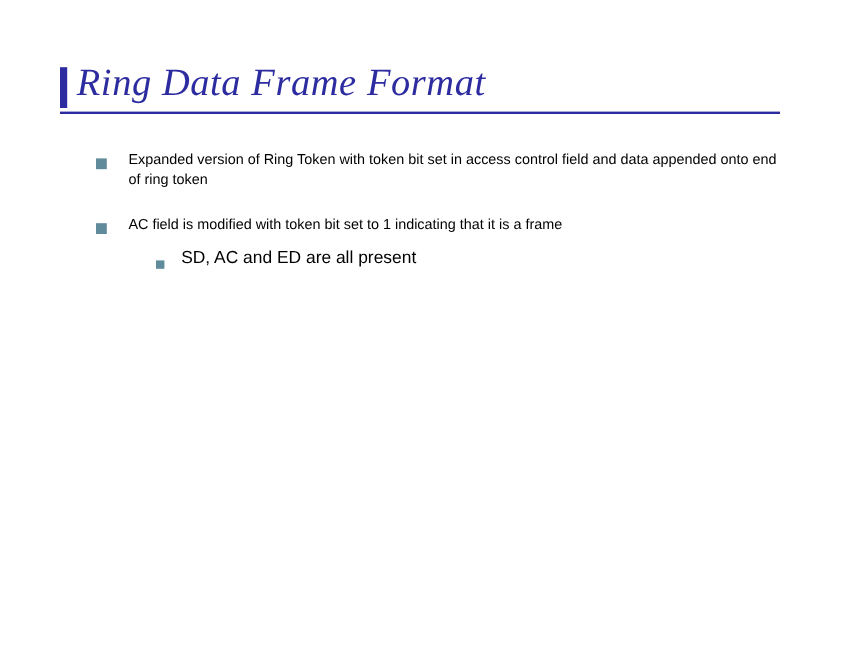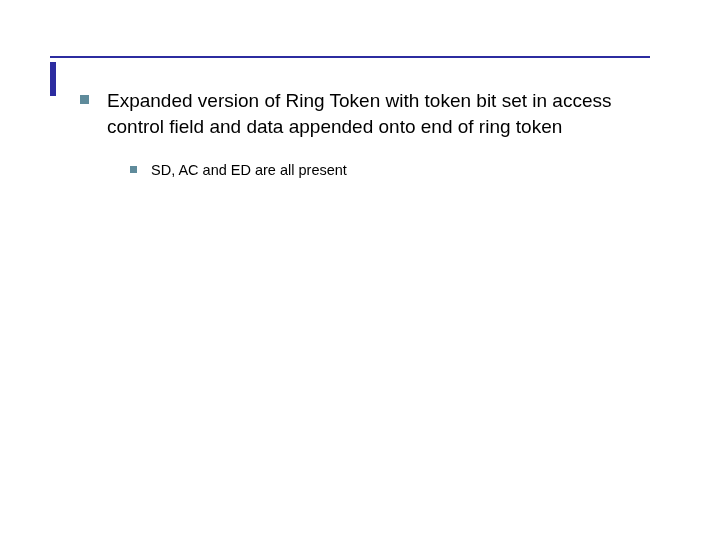--- a/index.html
+++ b/index.html
@@ -56,27 +56,27 @@
     }
     .bullet-icon {
       width: 9px;
       height: 9px;
       background: #5f8b9b;
       margin-top: 7px;
       margin-right: 18px;
       flex-shrink: 0;
     }
     .bullet-text {
-      font-size: 19px;
+      font-size: 12px;
       line-height: 1.35;
       color: #000;
     }
     .sub-bullet-row {
       display: flex;
-      align-items: flex-start;
+      align-items: flex-end;
       margin-left: 50px;
       margin-top: 10px;
       margin-bottom: 26px;
     }
     .sub-bullet-icon {
       width: 7px;
       height: 7px;
       background: #5f8b9b;
       margin-top: 5px;
       margin-right: 14px;
@@ -90,31 +90,36 @@
     .bullet-group {
       margin-bottom: 0;
     }
   </style>
 </head>
 <body>
 
 <div class="slide">
   <div class="title-wrap">
     <div class="title-bar"></div>
+    <div class="title">Ring Data Frame Format</div>
     <div class="title-underline"></div>
   </div>
 
   <div class="content">
 
     <div class="bullet-row">
       <div class="bullet-icon"></div>
       <div class="bullet-text">Expanded version of Ring Token with token bit set in access control field and data appended onto end of ring token</div>
     </div>
 
     <div class="bullet-group">
+      <div class="bullet-row" style="margin-bottom:0;">
+        <div class="bullet-icon"></div>
+        <div class="bullet-text">AC field is modified with token bit set to 1 indicating that it is a frame</div>
+      </div>
       <div class="sub-bullet-row">
         <div class="sub-bullet-icon"></div>
         <div class="sub-bullet-text">SD, AC and ED are all present</div>
       </div>
     </div>
 
 
   </div>
 </div>
 

